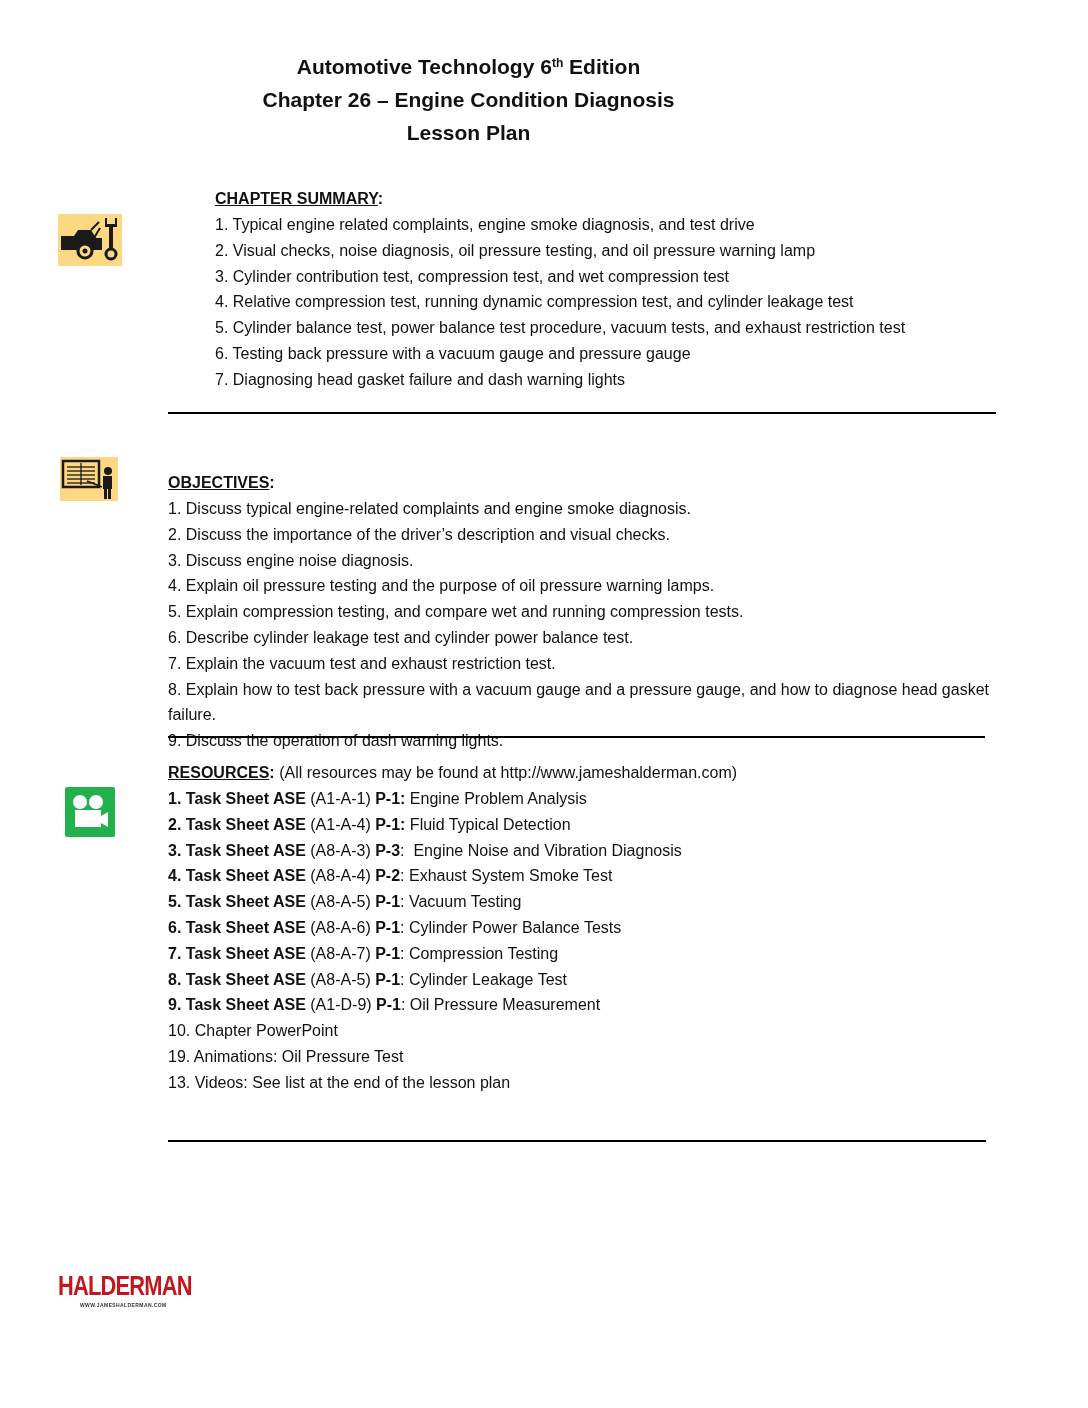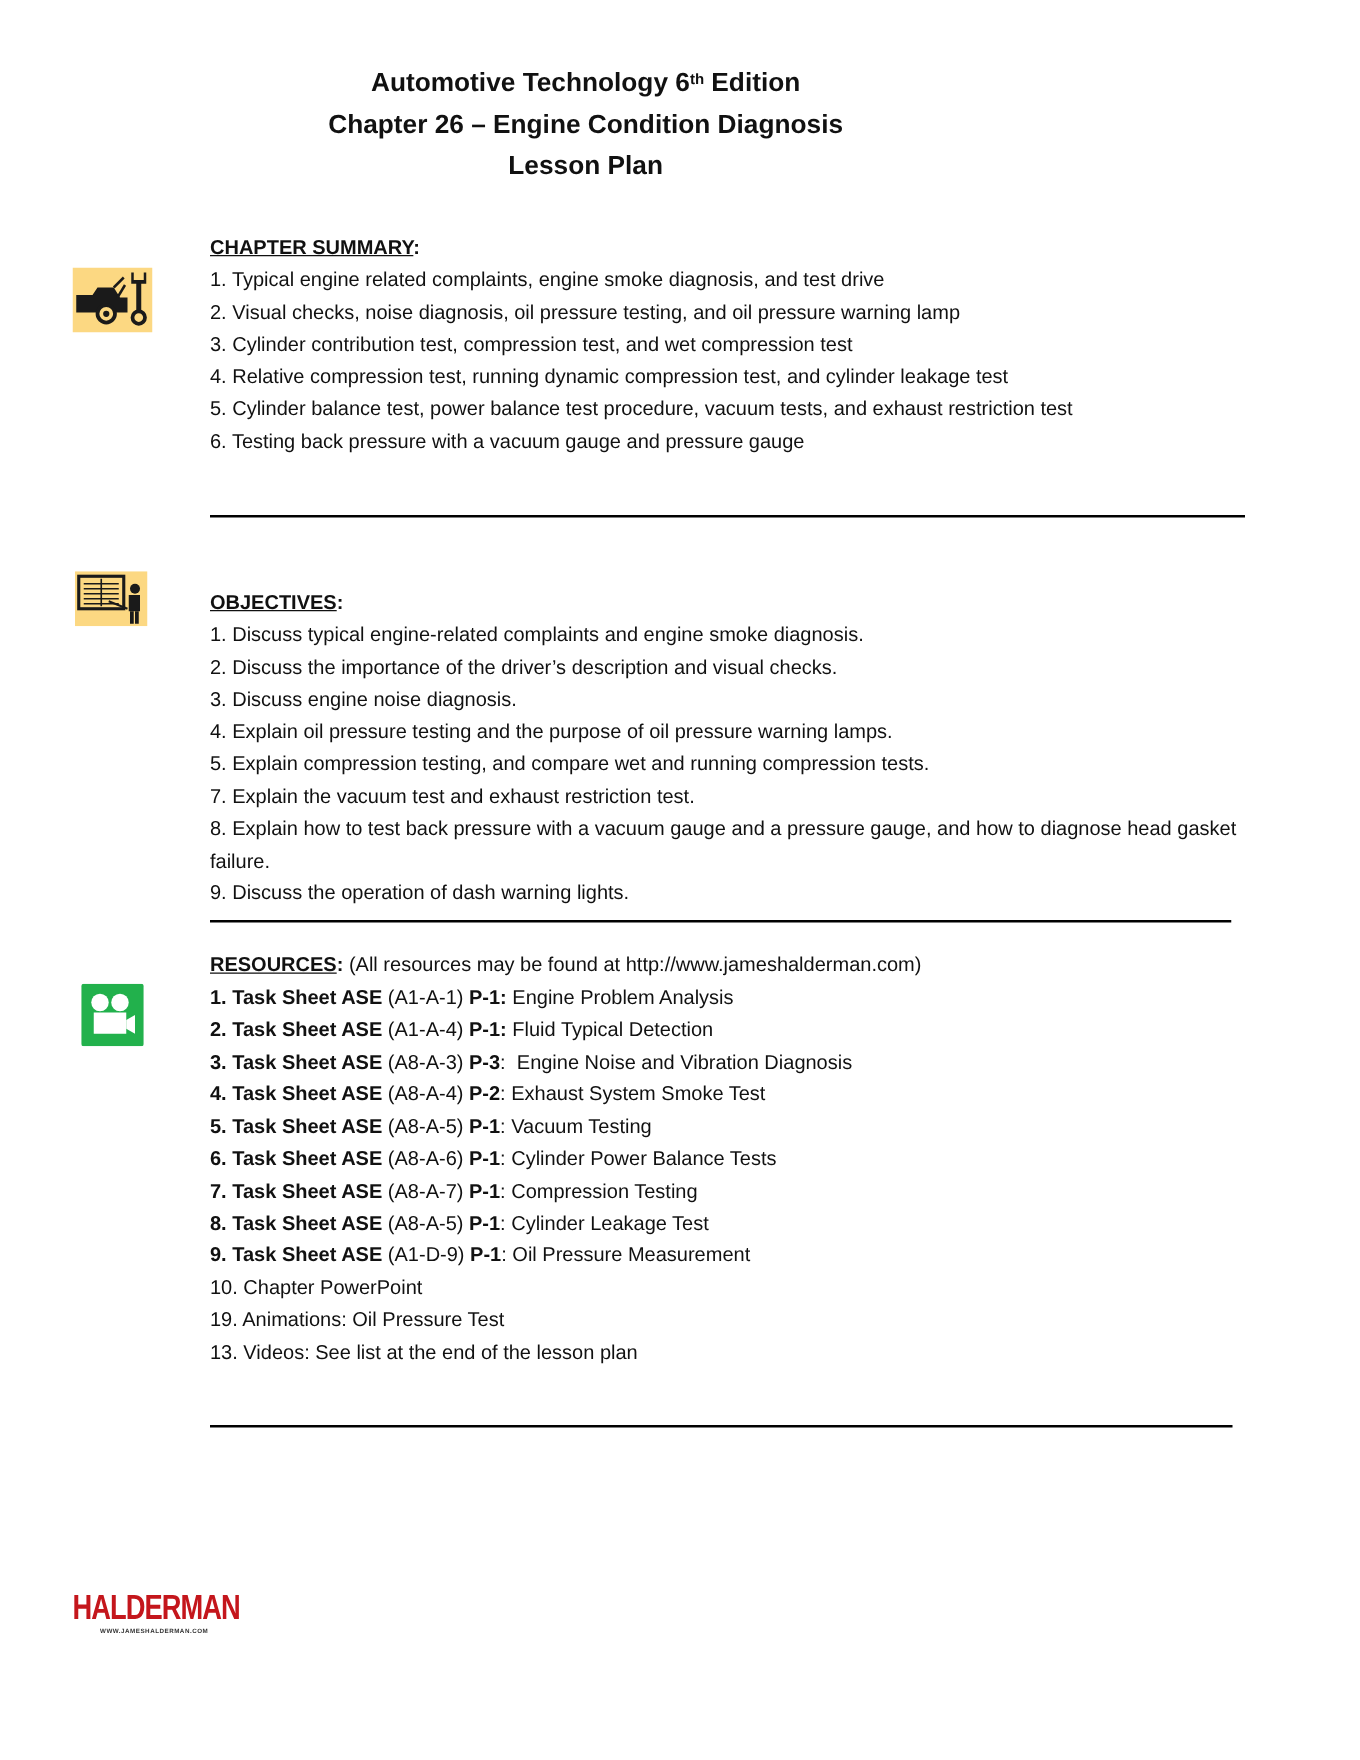--- a/index.html
+++ b/index.html
@@ -41,28 +41,29 @@
     <line x1="33" y1="16" x2="41" y2="8" stroke="#1a1a1a" stroke-width="2"></line>
     <line x1="36" y1="24" x2="42" y2="14" stroke="#1a1a1a" stroke-width="2"></line>
     <circle cx="27" cy="37" r="7" fill="#fcd882" stroke="#1a1a1a" stroke-width="3"></circle>
     <circle cx="27" cy="37" r="2.5" fill="#1a1a1a"></circle>
     <rect x="51" y="12" width="4" height="24" fill="#1a1a1a"></rect>
     <path d="M47 4 L49 4 L49 10 L57 10 L57 4 L59 4 L59 13 L47 13 Z" fill="#1a1a1a"></path>
     <circle cx="53" cy="40" r="5" fill="#fcd882" stroke="#1a1a1a" stroke-width="3"></circle>
   </svg>
 </div>
 
-<div class="section" style="top:186px;">
+<div class="section" style="top:186px;margin-left:47px;">
   <div class="sec-head"><span class="u">CHAPTER SUMMARY</span><span>:</span></div>
   <div class="item">1. Typical engine related complaints, engine smoke diagnosis, and test drive</div>
   <div class="item">2.  Visual checks, noise diagnosis, oil pressure testing, and oil pressure warning lamp</div>
   <div class="item">3. Cylinder contribution test, compression test, and wet compression test</div>
   <div class="item">4. Relative compression test, running dynamic compression test, and cylinder leakage test</div>
   <div class="item">5. Cylinder balance test, power balance test procedure, vacuum tests, and exhaust restriction test</div>
   <div class="item">6. Testing back pressure with a vacuum gauge and pressure gauge</div>
+  <div class="item">7. Diagnosing head gasket failure and dash warning lights</div>
 </div>
 <div class="rule" style="left:168px; top:412px; width:828px;"></div>
 
 <div class="icon" style="left:60px; top:457px; width:58px; height:44px;">
   <svg width="58" height="44" viewBox="0 0 58 44">
     <rect x="0" y="0" width="58" height="44" fill="#fcd882"></rect>
     <rect x="3" y="4" width="36" height="26" fill="#fcd882" stroke="#1a1a1a" stroke-width="2.5"></rect>
     <line x1="7" y1="10" x2="35" y2="10" stroke="#1a1a1a" stroke-width="1.3"></line>
     <line x1="7" y1="14" x2="35" y2="14" stroke="#1a1a1a" stroke-width="1.3"></line>
     <line x1="7" y1="18" x2="35" y2="18" stroke="#1a1a1a" stroke-width="1.3"></line>
@@ -77,20 +78,21 @@
   </svg>
 </div>
 
 <div class="section" style="top:432px;margin-top:38px;">
   <div class="sec-head"><span class="u">OBJECTIVES</span><span>:</span></div>
   <div class="item">1. Discuss typical engine-related complaints and engine smoke diagnosis.</div>
   <div class="item">2. Discuss the importance of the driver’s description and visual checks.</div>
   <div class="item">3. Discuss engine noise diagnosis.</div>
   <div class="item">4. Explain oil pressure testing and the purpose of oil pressure warning lamps.</div>
   <div class="item">5. Explain compression testing, and compare wet and running compression tests.</div>
+  <div class="item">6. Describe cylinder leakage test and cylinder power balance test.</div>
   <div class="item">7. Explain the vacuum test and exhaust restriction test.</div>
   <div class="item wrap">8. Explain how to test back pressure with a vacuum gauge and a pressure gauge, and how to diagnose head gasket failure.</div>
   <div class="item">9. Discuss the operation of dash warning lights.</div>
 </div>
 <div class="rule" style="left:168px; top:736px; width:817px;"></div>
 
 <div class="icon" style="left:65px; top:787px; width:50px; height:50px;">
   <svg width="50" height="50" viewBox="0 0 50 50">
     <rect x="0" y="0" width="50" height="50" rx="2" fill="#22b14c"></rect>
     <circle cx="15" cy="15" r="7" fill="#ffffff"></circle>

